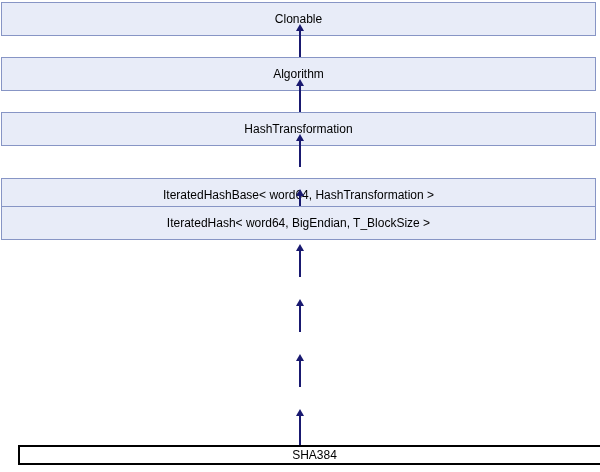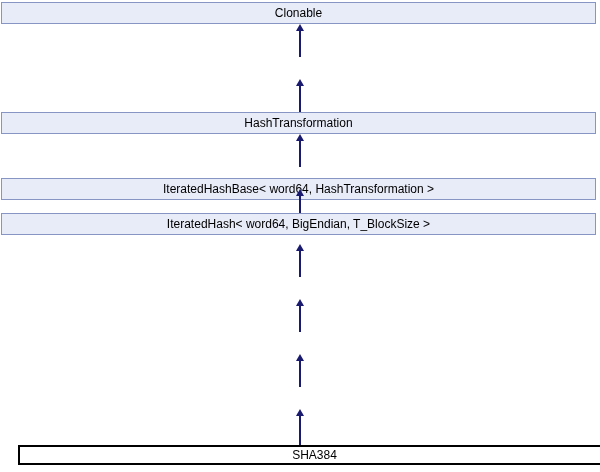--- a/index.html
+++ b/index.html
@@ -12,21 +12,21 @@
     width: 600px;
     height: 472px;
     background: var(--bg, #ffffff);
     font-family: "Liberation Sans", sans-serif;
     overflow: hidden;
   }
   .node {
     position: absolute;
     left: 1px;
     width: 595px;
-    height: 22px;
+    height: 34px;
     box-sizing: border-box;
     background: var(--node-fill, #e8ecf8);
     border: 1px solid var(--node-border, #8795c5);
     display: flex;
     align-items: center;
     justify-content: center;
     font-size: 12px;
     line-height: 1;
     color: #000000;
     white-space: nowrap;
@@ -66,41 +66,42 @@
 
 <div class="canvas">
 
   <div class="node" style="top:2px">Clonable</div>
 
   <div class="connector" style="top:24px;height:33px">
     <div class="arrowhead"></div>
     <div class="line"></div>
   </div>
 
+  <div class="node" style="top:57px">Algorithm</div>
 
   <div class="connector" style="top:79px;height:33px">
     <div class="arrowhead"></div>
     <div class="line"></div>
   </div>
 
   <div class="node" style="top:112px">HashTransformation</div>
 
   <div class="connector" style="top:134px;height:33px">
     <div class="arrowhead"></div>
     <div class="line"></div>
   </div>
 
   <div class="node" style="top:178px">IteratedHashBase&lt; word64, HashTransformation &gt;</div>
 
   <div class="connector" style="top:189px;height:33px">
     <div class="arrowhead"></div>
     <div class="line"></div>
   </div>
 
-  <div class="node" style="top:213px">IteratedHash&lt; word64, BigEndian, T_BlockSize &gt;</div>
+  <div class="node" style="top:206px">IteratedHash&lt; word64, BigEndian, T_BlockSize &gt;</div>
 
   <div class="connector" style="top:244px;height:33px">
     <div class="arrowhead"></div>
     <div class="line"></div>
   </div>
 
 
   <div class="connector" style="top:299px;height:33px">
     <div class="arrowhead"></div>
     <div class="line"></div>

